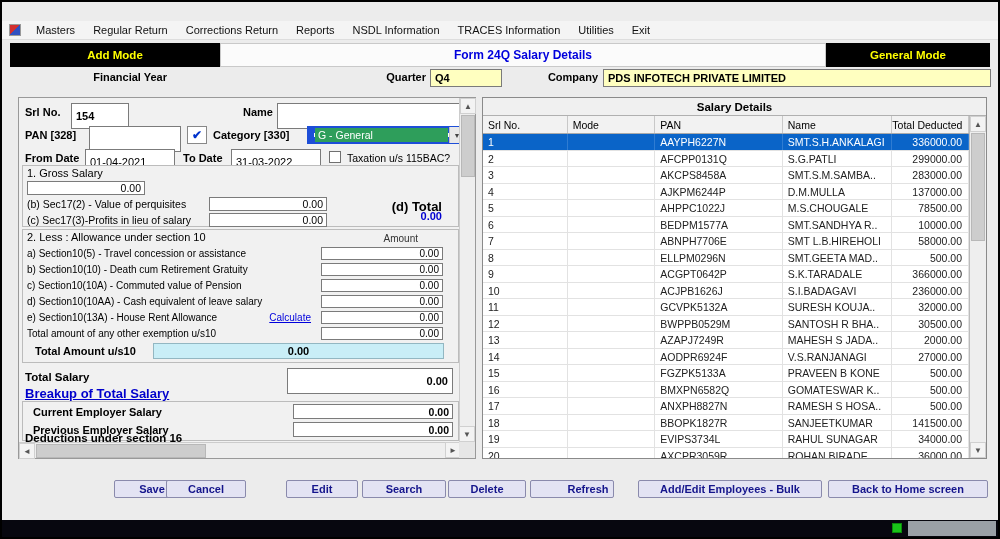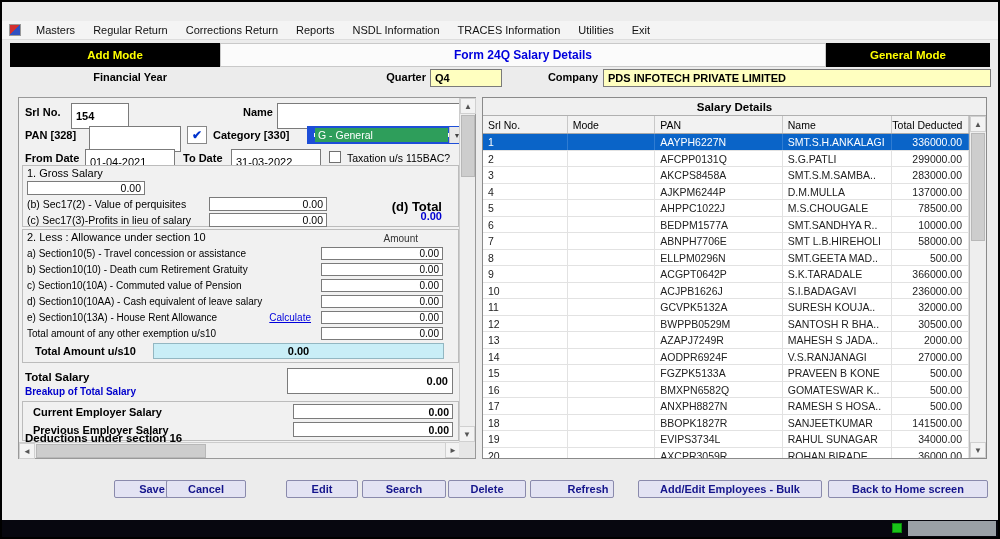--- a/index.html
+++ b/index.html
@@ -70,21 +70,21 @@
   .s10-row{display:flex;align-items:center;height:16px;}
   .s10-lab{flex:1;font-size:10px;white-space:nowrap;overflow:hidden;}
   .s10-link{font-size:10px;color:#0000dd;text-decoration:underline;margin-right:10px;cursor:pointer;}
   input.s10-amt{width:122px;height:13px;border:1px solid #7b7b7b;background:#fff;font-family:inherit;font-size:10px;text-align:right;padding:0 3px;}
   .s10-total-row{position:absolute;left:12px;right:14px;top:112px;height:18px;display:flex;align-items:center;}
   .s10-total-lbl{width:118px;font-size:11px;font-weight:bold;white-space:nowrap;}
   .s10-total-field{flex:1;height:16px;background:#c9eef7;border:1px solid #93b7c2;display:flex;align-items:center;justify-content:center;font-size:11px;font-weight:bold;}
 
   .ts-lbl{left:6px;top:273px;font-size:11.5px;}
   .ts-field{left:268px;top:270px;width:166px;height:17px;text-align:right;font-weight:bold;}
-  .breakup-lbl{position:absolute;left:6px;top:288px;font-size:10px;font-weight:bold;color:#0000cc;white-space:nowrap;cursor:pointer;}
+  .breakup-lbl{position:absolute;left:6px;top:288px;font-size:13px;font-weight:bold;color:#0000cc;text-decoration:underline;white-space:nowrap;cursor:pointer;}
   .emp-box{top:303px;height:40px;}
   .erow{display:flex;align-items:center;height:18px;padding:1px 5px 0 10px;}
   .elab{flex:1;font-size:11px;font-weight:bold;white-space:nowrap;}
   input.e-amt{width:160px;height:15px;border:1px solid #7b7b7b;background:#fff;font-family:inherit;font-size:10.5px;font-weight:bold;text-align:right;padding:0 3px;}
   .ded-lbl{left:6px;top:334px;font-size:11.5px;}
 
   
   .sb-btn{width:16px;height:16px;background:#f3f3f3;border:1px solid #d0d0d0;color:#555;font-size:8px;display:flex;align-items:center;justify-content:center;}
   .fp-vscroll{position:absolute;right:0;top:0;bottom:16px;width:16px;background:#eee;border-left:1px solid #ccc;}
   .fp-vscroll .dn{position:absolute;bottom:0;left:-1px;}

